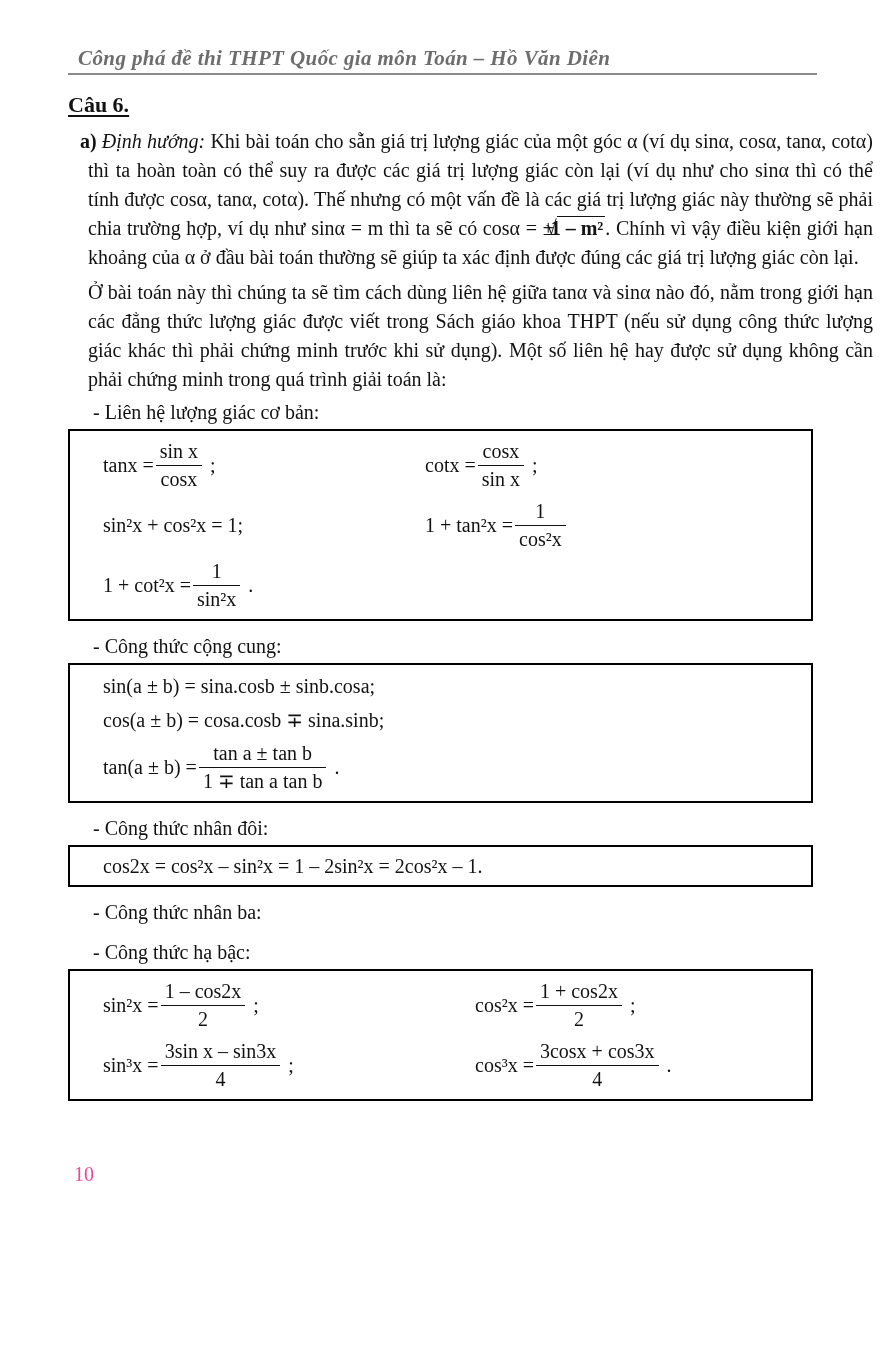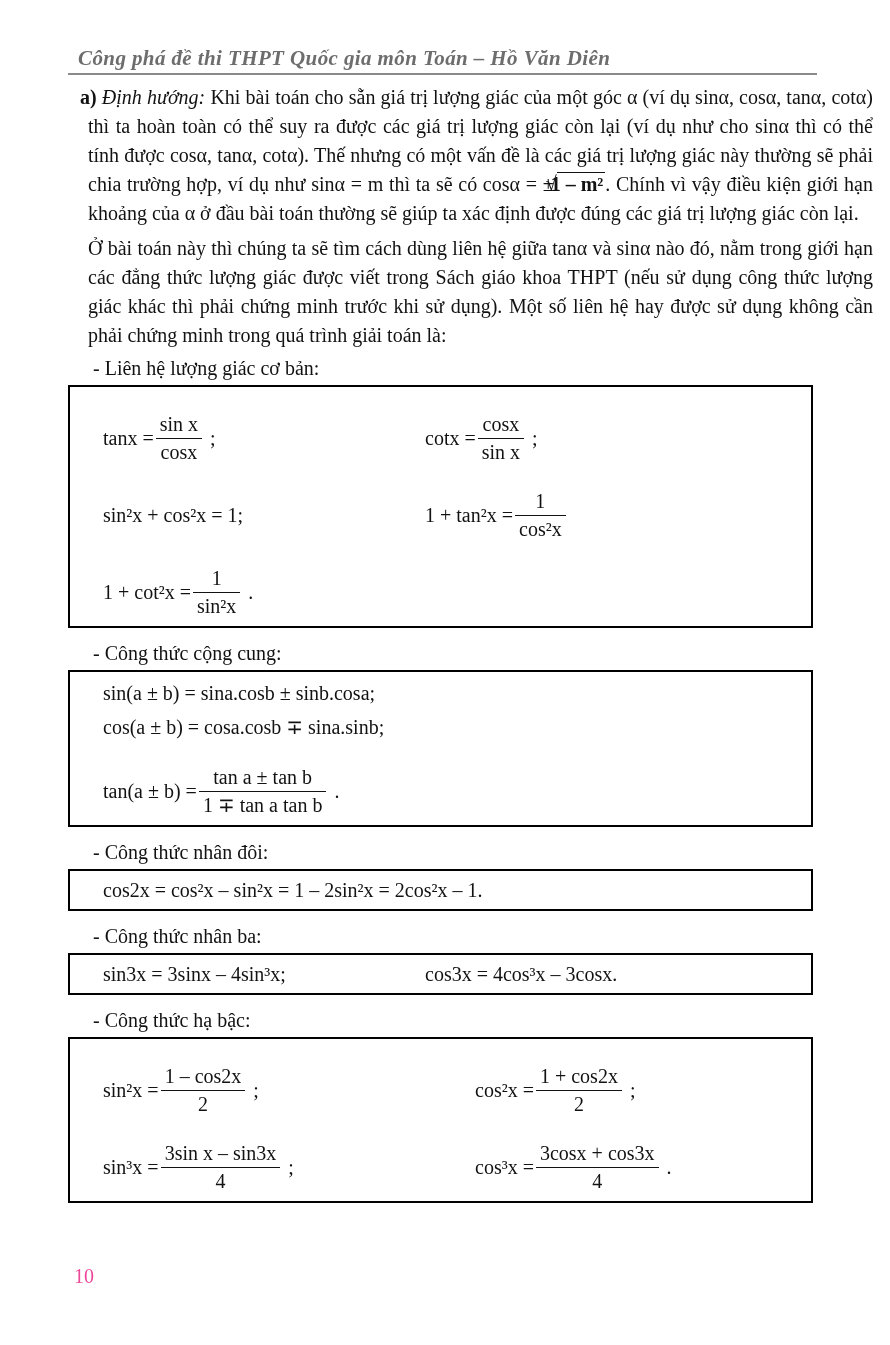--- a/index.html
+++ b/index.html
@@ -84,21 +84,21 @@
     width: 745px;
     border: 2px solid #000000;
     margin-top: 2px;
     padding: 4px 0 4px 33px;
     font-size: 20px;
   }
   .frow { display: grid; grid-template-columns: 322px 1fr; align-items: center; }
   .frow.wide-col1 { grid-template-columns: 372px 1fr; }
   .frow.single { grid-template-columns: 1fr; }
   .cell { display: flex; align-items: center; }
-  .row-frac { min-height: 60px; margin-top: 17px; }
+  .row-frac { min-height: 60px; }
   .row-text { min-height: 34px; }
   .row-slim { min-height: 30px; }
   .frac {
     display: inline-block;
     text-align: center;
     vertical-align: middle;
     margin: 0 2px;
   }
   .frac .num { display: block; padding: 0 4px 1px; line-height: 25px; }
   .frac .den { display: block; border-top: 1.6px solid #121212; padding: 1px 4px 0; line-height: 25px; }
@@ -114,20 +114,21 @@
 </head>
 <body>
 
 <div class="page">
 
   <div class="header">
     <div class="header-title">Công phá đề thi THPT Quốc gia môn Toán – Hồ Văn Diên</div>
     <div class="header-rule"></div>
   </div>
 
+  <div class="question">Câu 6.</div>
 
   <div class="para para-a"><span class="marker">a)</span> <span class="lead">Định hướng: </span><span>Khi bài toán cho sẵn giá trị lượng giác của một góc α (ví dụ sinα, cosα, tanα, cotα) thì ta hoàn toàn có thể suy ra được các giá trị lượng giác còn lại (ví dụ như cho sinα thì có thể tính được cosα, tanα, cotα). Thế nhưng có một vấn đề là các giá trị lượng giác này thường sẽ phải chia trường hợp, ví dụ như sinα = m thì ta sẽ có cosα = ±</span><span class="radical"><span class="rad-sign">√</span><span class="radicand">1 – m²</span></span><span>. Chính vì vậy điều kiện giới hạn khoảng của α ở đầu bài toán thường sẽ giúp ta xác định được đúng các giá trị lượng giác còn lại.</span></div>
 
   <div class="para para-2">Ở bài toán này thì chúng ta sẽ tìm cách dùng liên hệ giữa tanα và sinα nào đó, nằm trong giới hạn các đẳng thức lượng giác được viết trong Sách giáo khoa THPT (nếu sử dụng công thức lượng giác khác thì phải chứng minh trước khi sử dụng). Một số liên hệ hay được sử dụng không cần phải chứng minh trong quá trình giải toán là:</div>
 
   <div class="sec-label">- Liên hệ lượng giác cơ bản:</div>
 
   <div class="fbox">
     <div class="frow row-frac">
       <div class="cell">
@@ -193,26 +194,20 @@
   <div class="sec-label gap">- Công thức nhân đôi:</div>
 
   <div class="fbox">
     <div class="frow row-slim single">
       <div class="cell">cos2x = cos²x – sin²x = 1 – 2sin²x = 2cos²x – 1.</div>
     </div>
   </div>
 
   <div class="sec-label gap">- Công thức nhân ba:</div>
 
-  <div class="fbox">
-    <div class="frow row-slim">
-      <div class="cell">sin3x = 3sinx – 4sin³x;</div>
-      <div class="cell">cos3x = 4cos³x – 3cosx.</div>
-    </div>
-  </div>
 
   <div class="sec-label gap">- Công thức hạ bậc:</div>
 
   <div class="fbox">
     <div class="frow row-frac wide-col1">
       <div class="cell">
         <span>sin²x = </span>
         <span class="frac">
             <span class="num">1 – cos2x</span>
             <span class="den">2</span>

